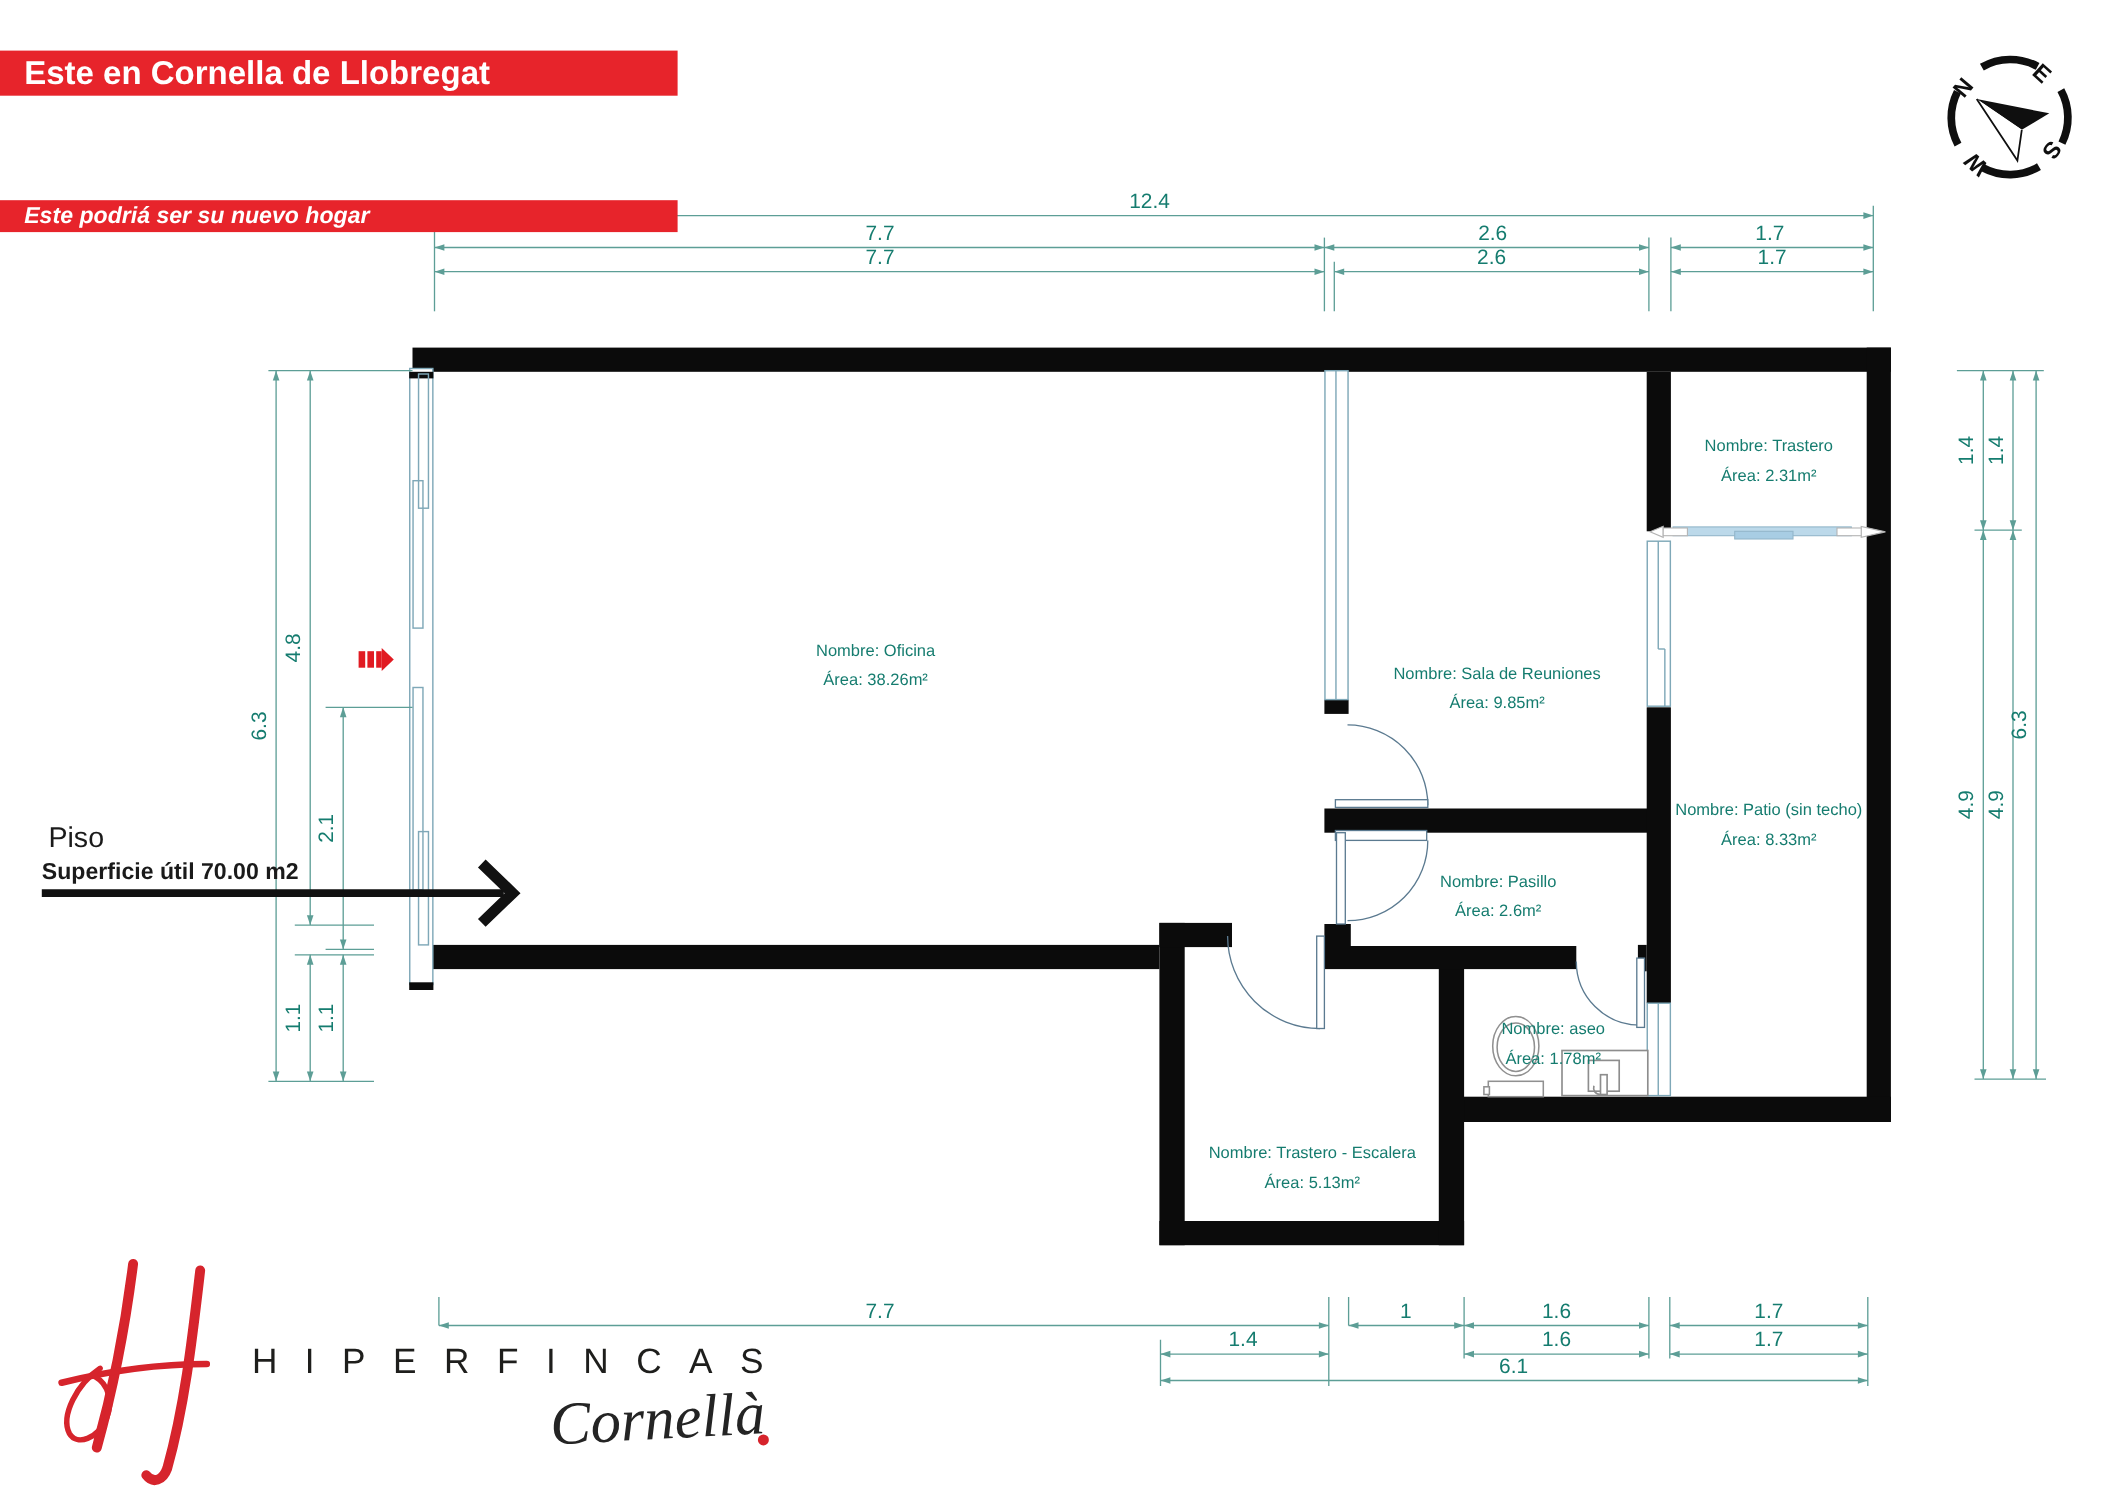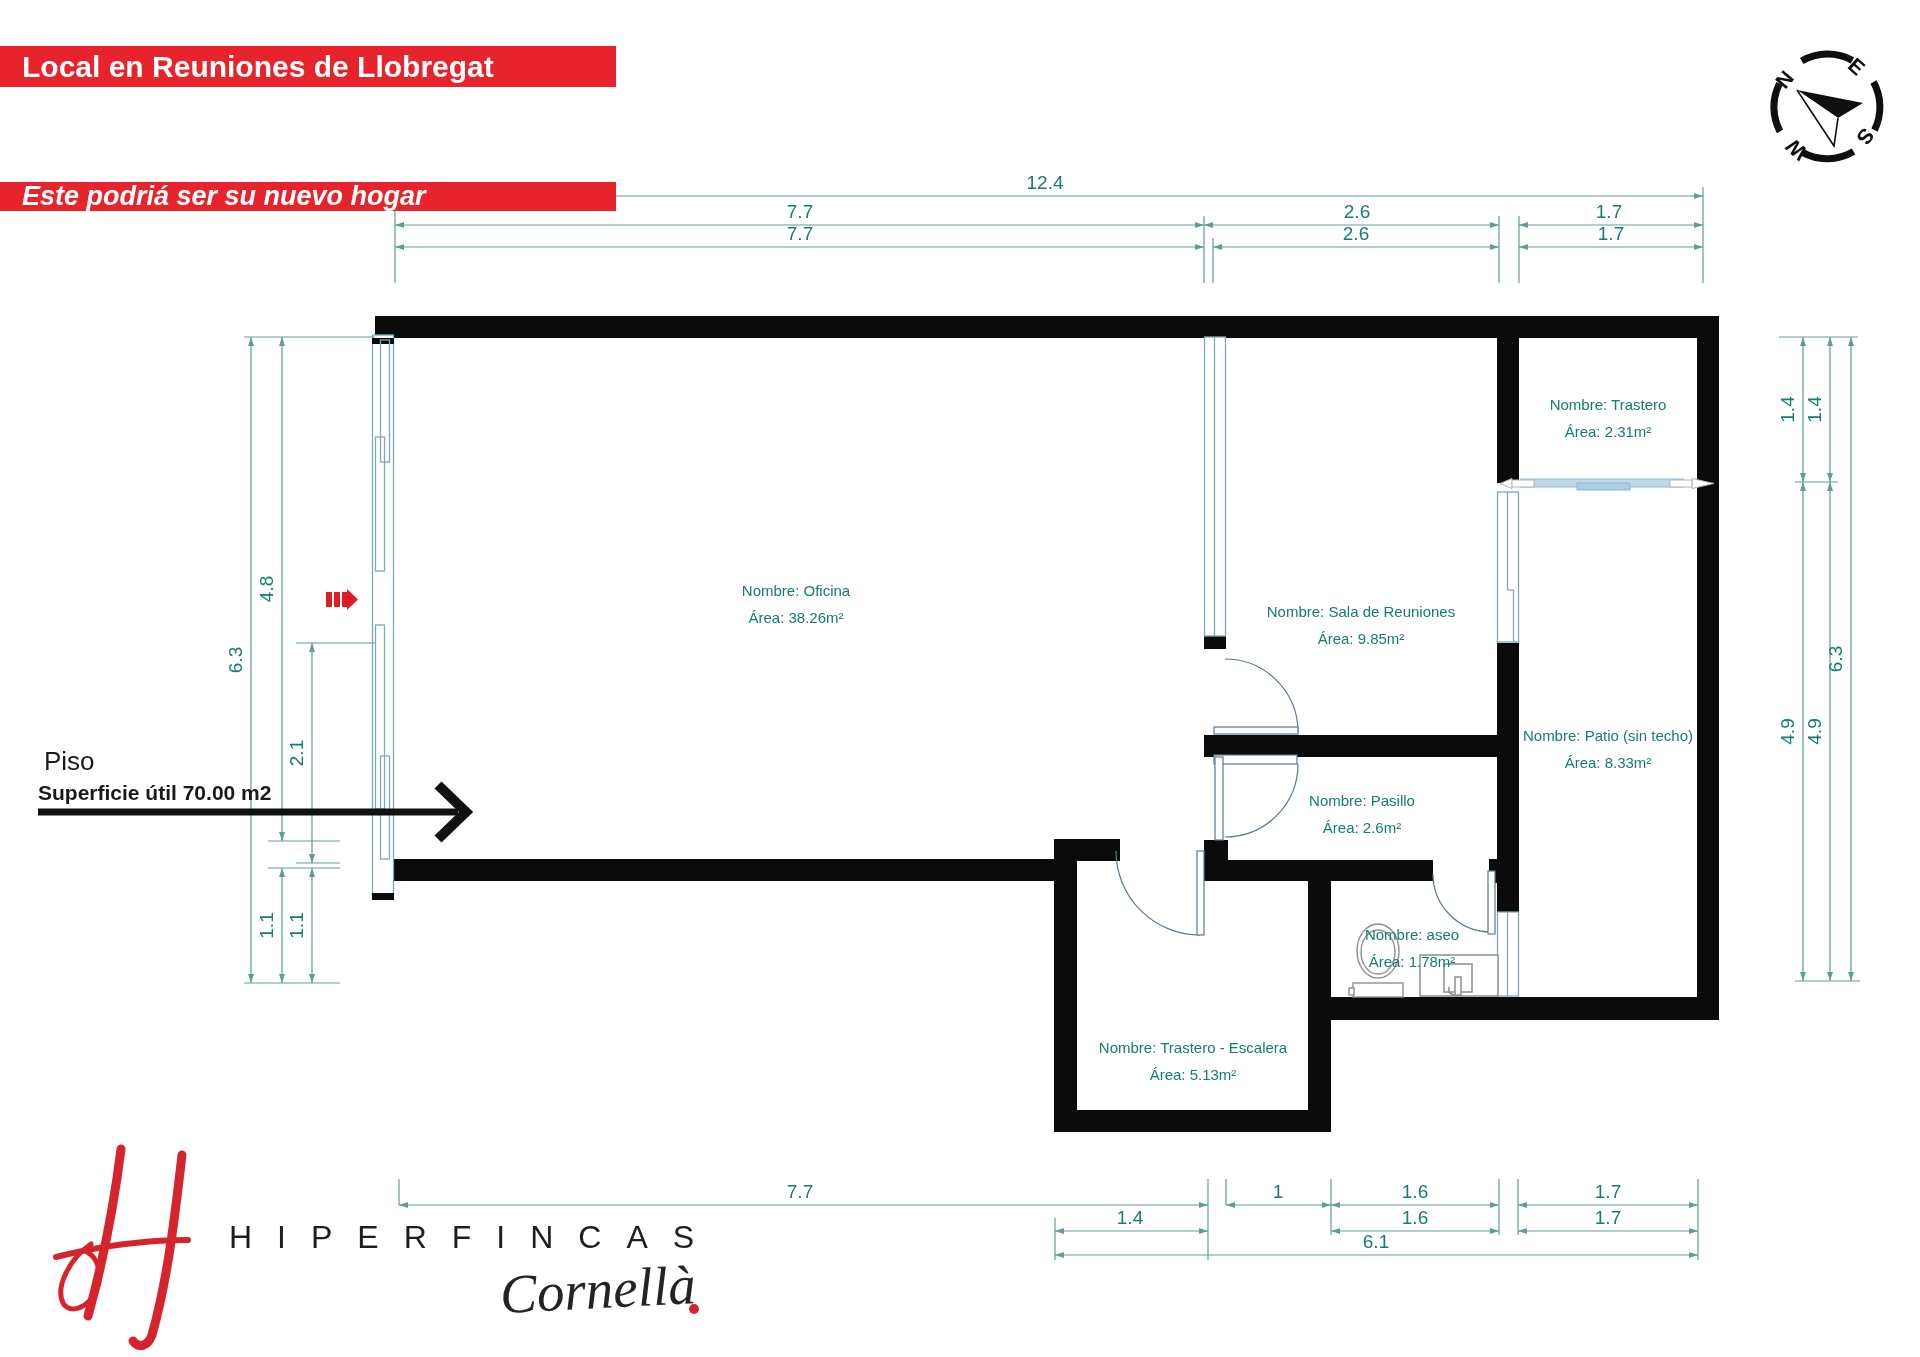--- a/index.html
+++ b/index.html
@@ -328,24 +328,24 @@
   <text x="1796" y="158" transform="rotate(-138 1796 150)">W</text>
 </g>
 
 <g>
   <polygon points="1797,90 1863,103 1838,118" fill="#0f0f0f"></polygon>
   <path d="M 1797,90 L 1834,146 L 1838,118" fill="#ffffff" stroke="#0f0f0f" stroke-width="1.6"></path>
 </g>
 </svg>
 
 <div class="banner" style="top:46px;width:616px;height:41px;">
-      <span style="margin-left:22px;font-size:30px;">Local en Reuniones de Llobregat</span>
+      <span style="margin-left:22px;font-size:30px;">Este en Cornella de Llobregat</span>
     </div>
 
 
 <div class="banner" style="top:182px;width:616px;height:29px;">
-      <span style="margin-left:22px;font-size:27px;font-style:italic;text-align:center;">Este podriá ser su nuevo hogar</span>
+      <span style="margin-left:22px;font-size:21px;font-style:italic;text-align:center;">Este podriá ser su nuevo hogar</span>
     </div>
 
 <div style="position:absolute;left:44px;top:746px;font-size:26px;font-weight:normal;color:#1a1a1a;">Piso</div>
 
 <div style="position:absolute;left:38px;top:781px;font-size:21px;font-weight:bold;color:#1a1a1a;">Superficie útil 70.00 m2</div>
 </div>
 
 </body></html>

